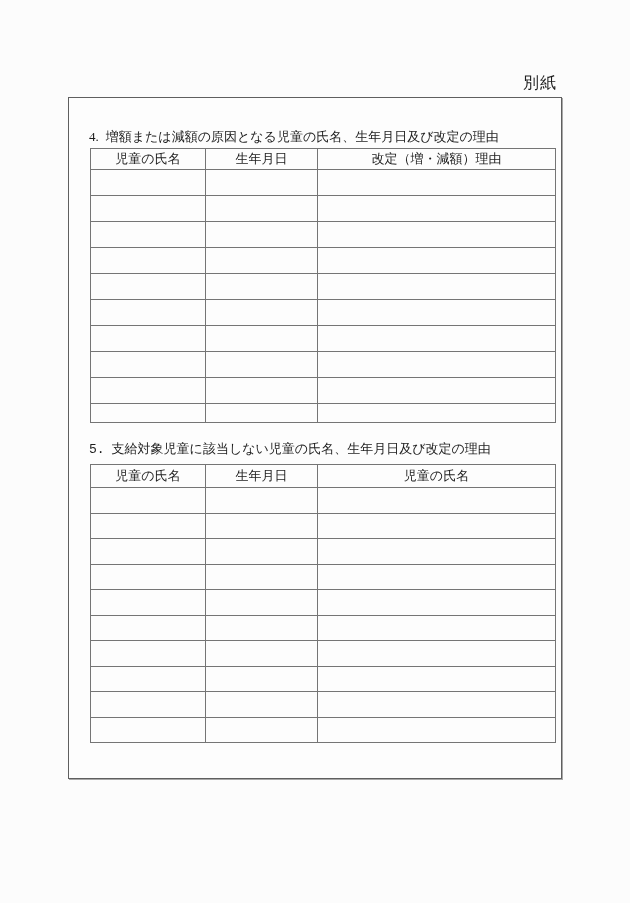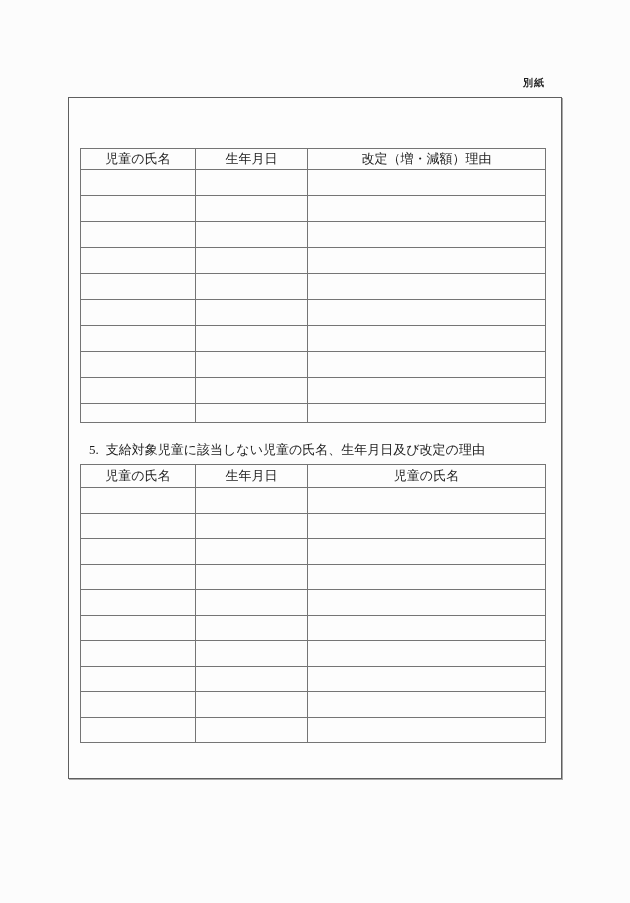--- a/index.html
+++ b/index.html
@@ -11,37 +11,37 @@
   }
   *{margin:0;padding:0;box-sizing:border-box;}
   html,body{background:var(--canvas-bg);}
   body{
     width:630px;height:903px;position:relative;overflow:hidden;
     font-family:"Liberation Serif","DejaVu Serif",serif;
     color:var(--text);
   }
   .corner-label{
     position:absolute;left:523px;top:75px;
-    font-size:10px;line-height:15px;letter-spacing:1px;font-weight:bold;
+    font-size:16px;line-height:15px;letter-spacing:1px;
   }
   .page{
     position:absolute;left:68px;top:97px;width:494px;height:682px;
     background:var(--page-bg);
     border:1px solid var(--page-border);
     box-shadow:1px 1px 0 #a8a8a8;
   }
   .section-title{
     position:absolute;left:20px;
     font-size:13px;line-height:16px;white-space:nowrap;
   }
   .section-title .sec-num{margin-right:7px;}
   .title-4{top:31px;}
-  .title-5{top:344px;}
+  .title-5{top:344px;font-family:Liberation Mono, monospace;}
   table.grid{
-    position:absolute;left:11px;width:465px;
+    position:absolute;left:21px;width:465px;
     border-collapse:collapse;table-layout:fixed;
     background:var(--page-bg);
     border-radius:25px;
   }
   table.t4{top:50px;}
   table.t5{top:366px;}
   col.c1{width:115px;}
   col.c2{width:112px;}
   col.c3{width:238px;}
   .grid th,.grid td{
@@ -56,20 +56,23 @@
   .t5 th{height:23px;}
   .t5 td{height:25.5px;}
 </style>
 </head>
 <body>
 
 <div class="corner-label">別紙</div>
 
 <div class="page">
 
+  <div class="section-title title-4">
+    <span class="sec-num">4.</span><span>増額または減額の原因となる児童の氏名、生年月日及び改定の理由</span>
+  </div>
 
   <table class="grid t4">
     <colgroup>
         <col class="c1">
         <col class="c2">
         <col class="c3">
       </colgroup>
     <thead>
       <tr>
         <th>児童の氏名</th>

